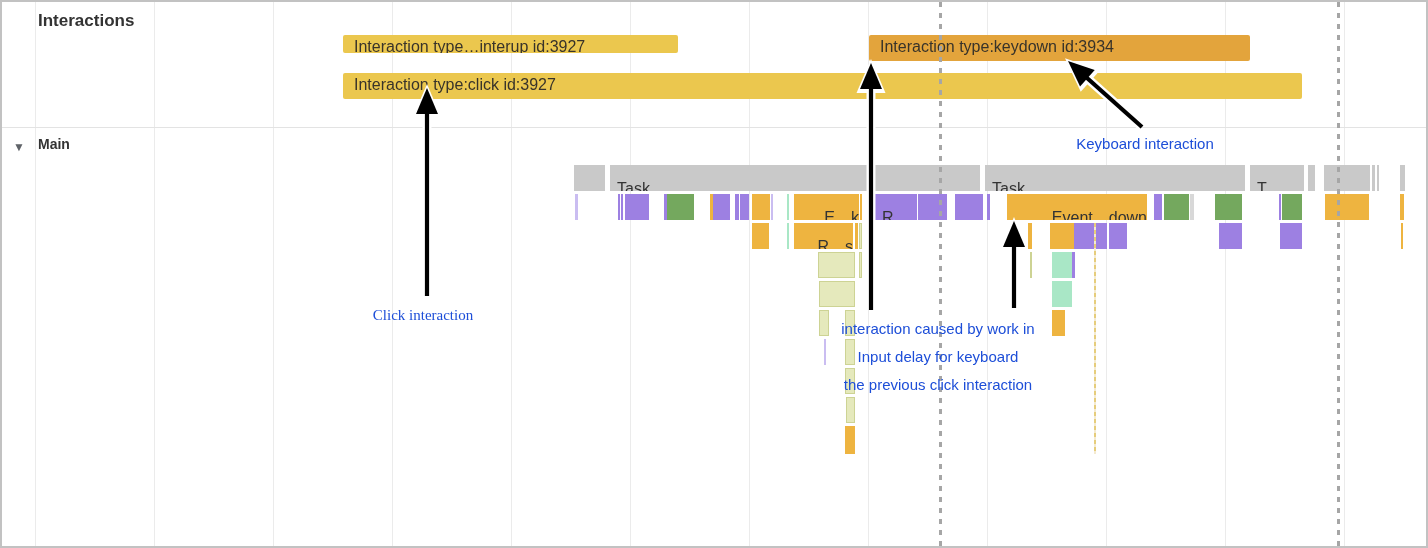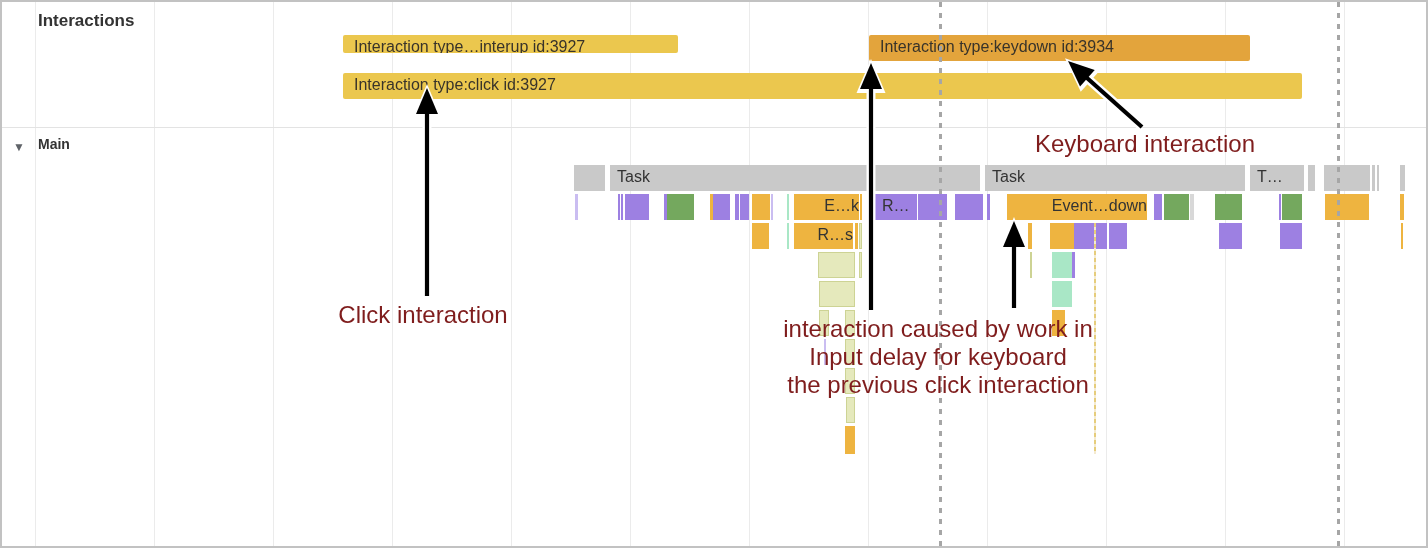--- a/index.html
+++ b/index.html
@@ -18,31 +18,31 @@
   #interactions-label{left:36px;top:9px;font-size:17px;}
   #main-label{left:36px;top:134px;font-size:14px;text-align:center;}
   #main-collapse{position:absolute;left:11px;top:138px;font-size:12px;color:#5f6368;cursor:default;}
   .int-bar{
     position:absolute;border-radius:2px;
     font-size:16px;color:#38332a;
     overflow:hidden;white-space:nowrap;
   }
   .int-bar span{display:block;padding:3px 0 0 11px;}
   .blk{position:absolute;overflow:hidden;white-space:nowrap;font-size:16px;color:#333;box-sizing:border-box;}
-  .blk span{display:block;padding-top:3px;}
+  .blk span{display:block;padding-top:15px;}
   .blk.left span{padding-left:7px;}
   .blk.center span{text-align:right;}
   .blk.pale{border:1px solid #cdd394;}
   .marker{position:absolute;top:0;bottom:0;width:3px;
     background:repeating-linear-gradient(to bottom,#a6a6a6 0 5px,transparent 5px 11px);}
   .thinline{position:absolute;
     background:repeating-linear-gradient(to bottom,#e6cd7c 0 4px,#f4ead0 4px 7px);}
   #arrow-layer{position:absolute;left:0;top:0;pointer-events:none;}
   .annot{position:absolute;transform:translateX(-50%);text-align:center;
-    color:#7f1d1d;font-size:24px;line-height:28px;white-space:nowrap;}
+    color:#1d4ed8;font-size:15px;line-height:28px;white-space:nowrap;}
 </style>
 </head>
 <body>
 
 <div class="screen" id="stage">
   <div id="grid-layer">
       <div class="gridline" style="left: 33px;"></div>
       <div class="gridline" style="left: 152px;"></div>
       <div class="gridline" style="left: 271px;"></div>
       <div class="gridline" style="left: 390px;"></div>
@@ -167,21 +167,21 @@
       <line x1="1012" y1="306" x2="1012" y2="245" stroke="#ffffff" stroke-width="9"></line>
       <polygon points="1012,215 1026.5,249 997.5,249" fill="#ffffff"></polygon>
       <line x1="1012" y1="306" x2="1012" y2="243" stroke="#000000" stroke-width="4.2"></line>
       <polygon points="1012,219 1023,245 1001,245" fill="#000000"></polygon>
       <line x1="1140" y1="125" x2="1085.4036812961813" y2="76.30598602091844" stroke="#ffffff" stroke-width="9"></line>
       <polygon points="1063.014818262126,56.33754061216639 1098.040278314952,68.14716160895864 1078.7374477531584,89.78972920854545" fill="#ffffff"></polygon>
       <line x1="1140" y1="125" x2="1083.9110904272443" y2="74.97475632700164" stroke="#000000" stroke-width="4.2"></line>
       <polygon points="1066,59 1092.7254446127238,68.09673624176482 1078.0819179796388,84.51523580007206" fill="#000000"></polygon>
     </svg>
   <div id="annot-layer">
-      <div class="annot" style="left: 421px; top: 299px;">
+      <div class="annot" style="left: 421px; top: 299px; font-family: Liberation Serif, serif;">
         <div>Click interaction</div>
       </div>
       <div class="annot" style="left: 1143px; top: 128px;">
         <div>Keyboard interaction</div>
       </div>
       <div class="annot" style="left: 936px; top: 313px;">
         <div>interaction caused by work in</div>
         <div>Input delay for keyboard</div>
         <div>the previous click interaction</div>
       </div>

